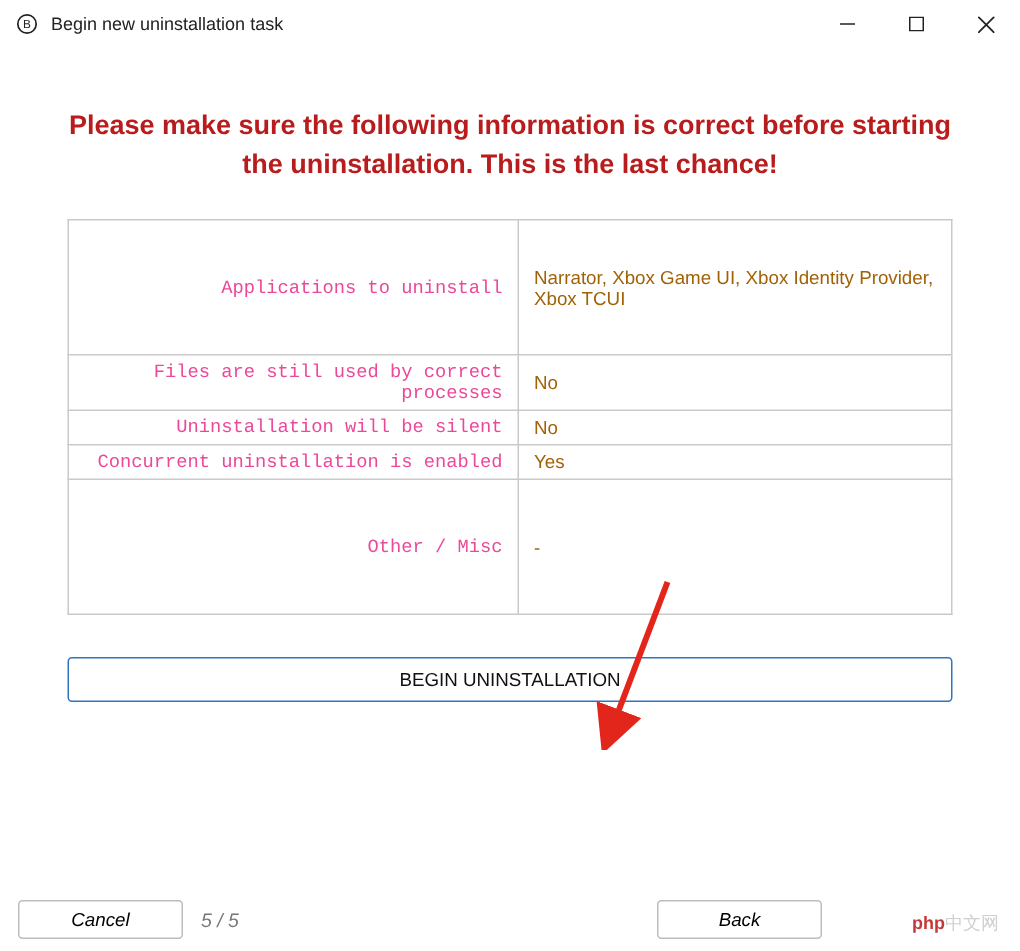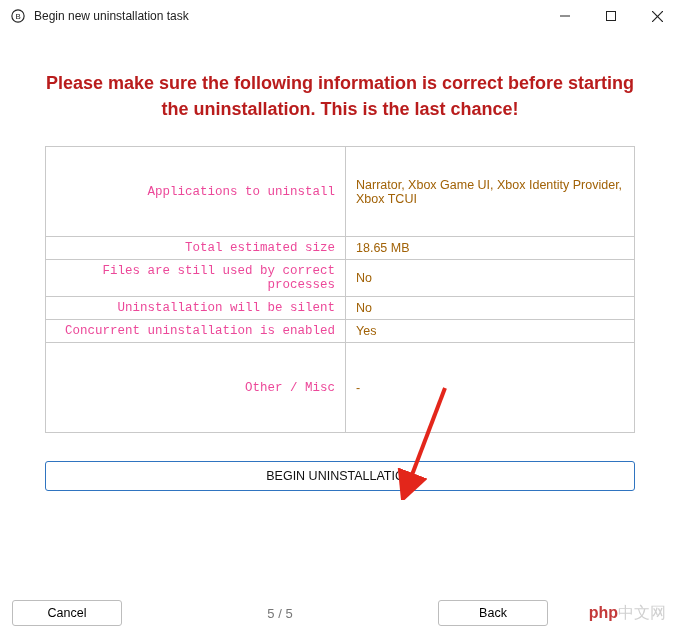--- a/index.html
+++ b/index.html
@@ -82,42 +82,42 @@
       line-height: 28px;
       cursor: pointer;
     }
     .footer {
       position: absolute;
       left: 0; right: 0; bottom: 8px;
       display: flex;
       align-items: center;
       padding: 0 12px;
       gap: 12px;
+      font-style: italic;
     }
     .footer .btn {
       width: 110px;
       height: 26px;
       border: 1px solid #bdbdbd;
       border-radius: 3px;
       background: #fff;
       font-size: 12.5px;
       display: flex; align-items: center; justify-content: center;
       cursor: pointer;
     }
     .footer .step {
       flex: 1;
-      text-align: center;
       font-size: 13px;
       color: #777;
     }
     .footer .right-group { display: flex; gap: 10px; align-items: center; }
     .watermark {
       position: absolute;
       right: 14px; bottom: 10px;
-      font-size: 16px;
+      font-size: 12px;
       color: #d0d0d0;
       pointer-events: none;
       text-align: center;
     }
     .watermark .brand { color: #c43a3a; font-weight: 600; }
     .arrow {
       position: absolute;
       left: 395px; top: 380px;
       pointer-events: none;
     }
@@ -157,24 +157,20 @@
 <div class="content">
   <div class="heading">Please make sure the following information is correct before starting the uninstallation. This is the last chance!</div>
 
   <table class="info">
     <tbody>
         <tr class="tall">
       <td class="label">Applications to uninstall</td>
       <td class="val">Narrator, Xbox Game UI, Xbox Identity Provider, Xbox TCUI</td>
     </tr>
     <tr>
-      <td class="label">Total estimated size</td>
-      <td class="val">18.65 MB</td>
-    </tr>
-    <tr>
       <td class="label">Files are still used by correct processes</td>
       <td class="val">No</td>
     </tr>
     <tr>
       <td class="label">Uninstallation will be silent</td>
       <td class="val">No</td>
     </tr>
     <tr>
       <td class="label">Concurrent uninstallation is enabled</td>
       <td class="val">Yes</td>

